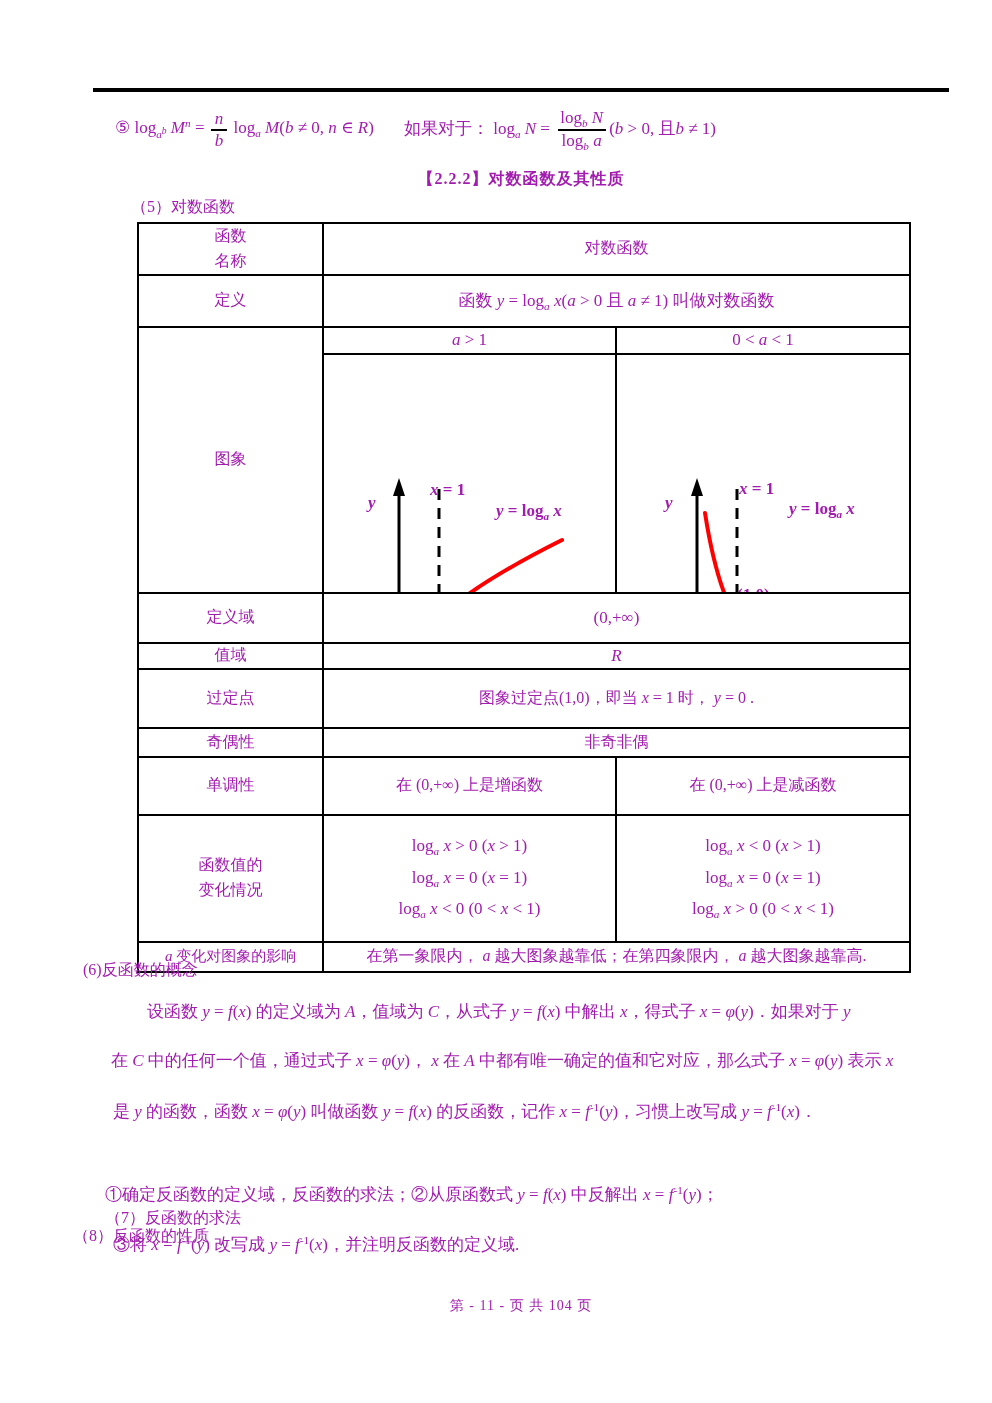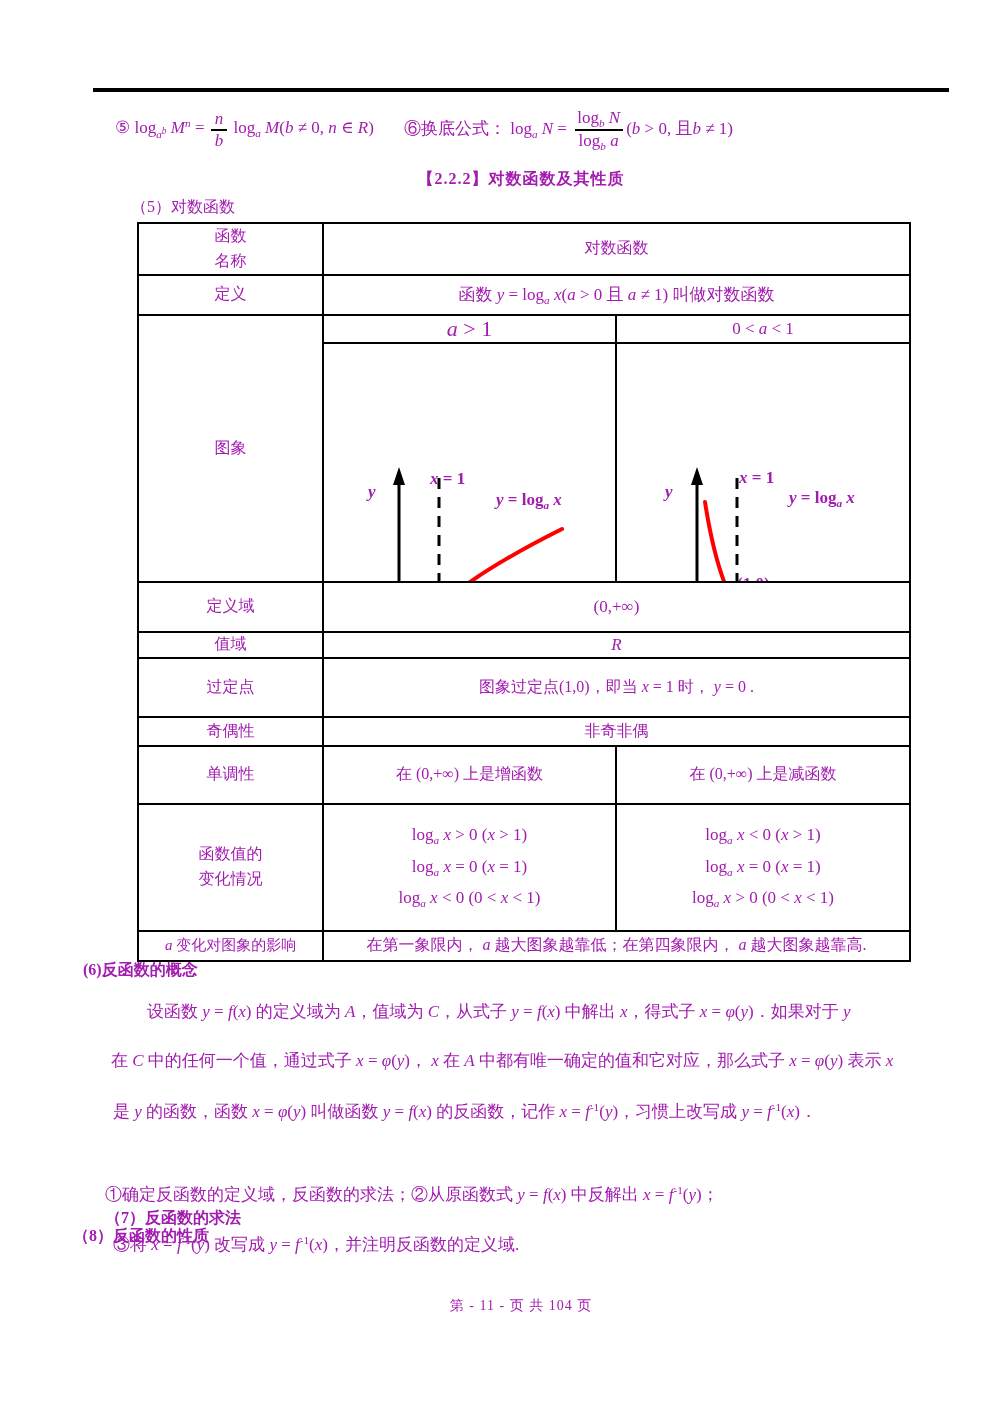--- a/index.html
+++ b/index.html
@@ -25,36 +25,36 @@
   td.leftlab{line-height:1.5;}
   td.leftalign{text-align:left;padding-left:8px;}
   .vline{margin:10px 0;font-size:17px;}
   .two-line div{line-height:1.55;}
   
   .graph{position:relative;width:100%;height:100%;}
   .graph svg{position:absolute;left:0;top:0;}
   .glabel{position:absolute;font-weight:bold;font-size:17px;white-space:nowrap;font-family:"Liberation Serif","DejaVu Serif",serif;}
   
   .pline{position:absolute;font-size:17px;white-space:nowrap;}
-  .sechead{position:absolute;font-size:16px;white-space:nowrap;font-weight:bold;}
+  .sechead{position:absolute;font-size:16px;white-space:nowrap;}
   .pfooter{position:absolute;left:0;top:1297px;width:100%;text-align:center;font-size:14px;letter-spacing:1px;}
 </style>
 </head>
 <body>
 
 <div class="page">
 
   <div class="rule"></div>
 
   <div class="fline">
     <span class="formula"><span>⑤ log</span><span class="msub"><span class="mi">a</span><span class="msup"><span class="mi">b</span></span></span><span> </span><span class="mi">M</span><span class="msup"><span class="mi">n</span></span><span> = </span><span class="frac">
           <span class="num"><span class="mi">n</span></span>
           <span class="den"><span class="mi">b</span></span>
         </span><span> log</span><span class="msub"><span class="mi">a</span></span><span> </span><span class="mi">M</span><span>(</span><span class="mi">b</span><span> ≠ 0, </span><span class="mi">n</span><span> ∈ </span><span class="mi">R</span><span>)</span></span>
-    <span class="formula"><span>⑥换底公式：  log</span><span class="msub"><span class="mi">a</span></span><span> </span><span class="mi">N</span><span> = </span><span class="frac">
+    <span class="formula"><span>如果对于：  log</span><span class="msub"><span class="mi">a</span></span><span> </span><span class="mi">N</span><span> = </span><span class="frac">
           <span class="num"><span>log</span><span class="msub"><span class="mi">b</span></span><span> </span><span class="mi">N</span></span>
           <span class="den"><span>log</span><span class="msub"><span class="mi">b</span></span><span> </span><span class="mi">a</span></span>
         </span><span>(</span><span class="mi">b</span><span> &gt; 0, 且</span><span class="mi">b</span><span> ≠ 1)</span></span>
   </div>
 
   <div class="doc-title">【2.2.2】对数函数及其性质</div>
   <div class="sec5">（5）对数函数</div>
 
   <table class="main">
     <colgroup>
@@ -63,27 +63,27 @@
         <col style="width:294px">
       </colgroup>
     <tbody>
         <tr style="height:51px">
       <td class="leftlab two-line">
         <div>函数</div>
         <div>名称</div>
       </td>
       <td colspan="2">对数函数</td>
     </tr>
-    <tr style="height:40px">
+    <tr style="height:52px">
       <td>定义</td>
       <td colspan="2" class="formula" style="font-size:17px"><span>函数 </span><span class="mi">y</span><span> = log</span><span class="msub"><span class="mi">a</span></span><span> </span><span class="mi">x</span><span>(</span><span class="mi">a</span><span> &gt; 0 且 </span><span class="mi">a</span><span> ≠ 1) 叫做对数函数</span></td>
     </tr>
     <tr style="height:27px">
       <td rowspan="2">图象</td>
-      <td class="formula" style="font-size:22px"><span class="mi">a</span><span> &gt; 1</span></td>
+      <td class="formula" style="font-size:17px"><span class="mi">a</span><span> &gt; 1</span></td>
       <td class="formula" style="font-size:17px"><span>0 &lt; </span><span class="mi">a</span><span> &lt; 1</span></td>
     </tr>
     <tr style="height:239px">
       <td>
         <div class="graph">
           <svg width="293" height="239" viewBox="0 0 293 239">
             <line x1="115" y1="16" x2="115" y2="214" stroke="#000" stroke-width="3" stroke-dasharray="11 8"></line>
             <line x1="75" y1="18" x2="75" y2="226" stroke="#000" stroke-width="3"></line>
             <polygon points="75,5 69,23 81,23" fill="#000"></polygon>
             <line x1="32" y1="145" x2="250" y2="145" stroke="#000" stroke-width="3"></line>

